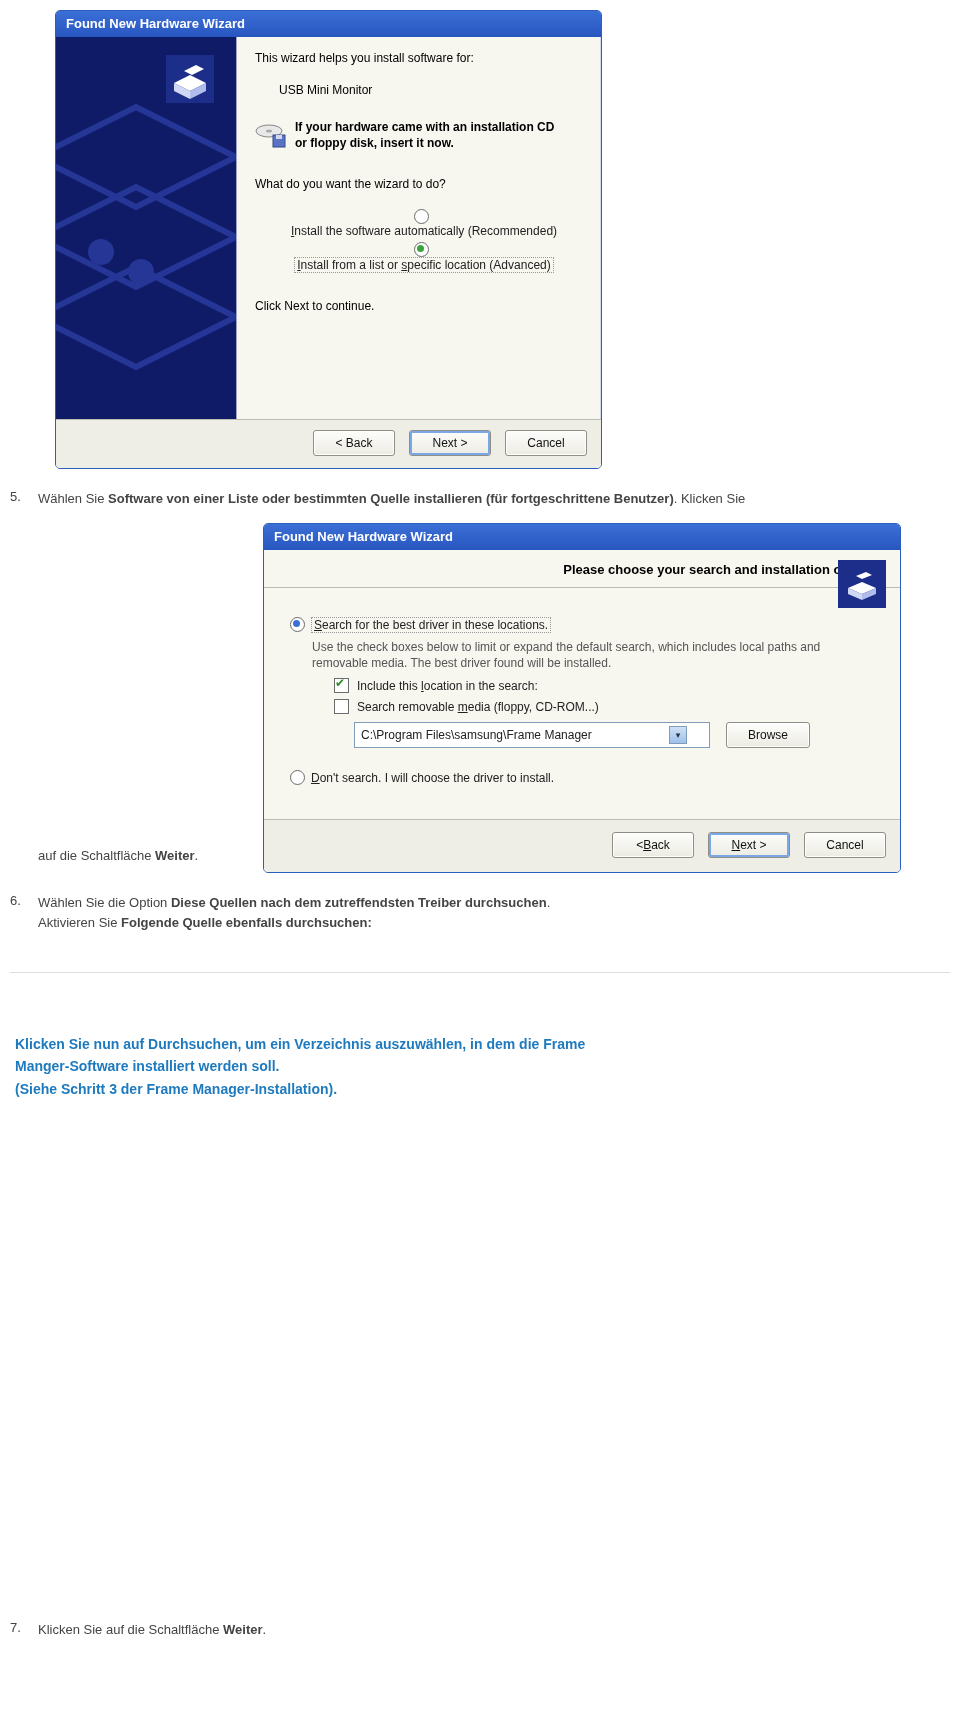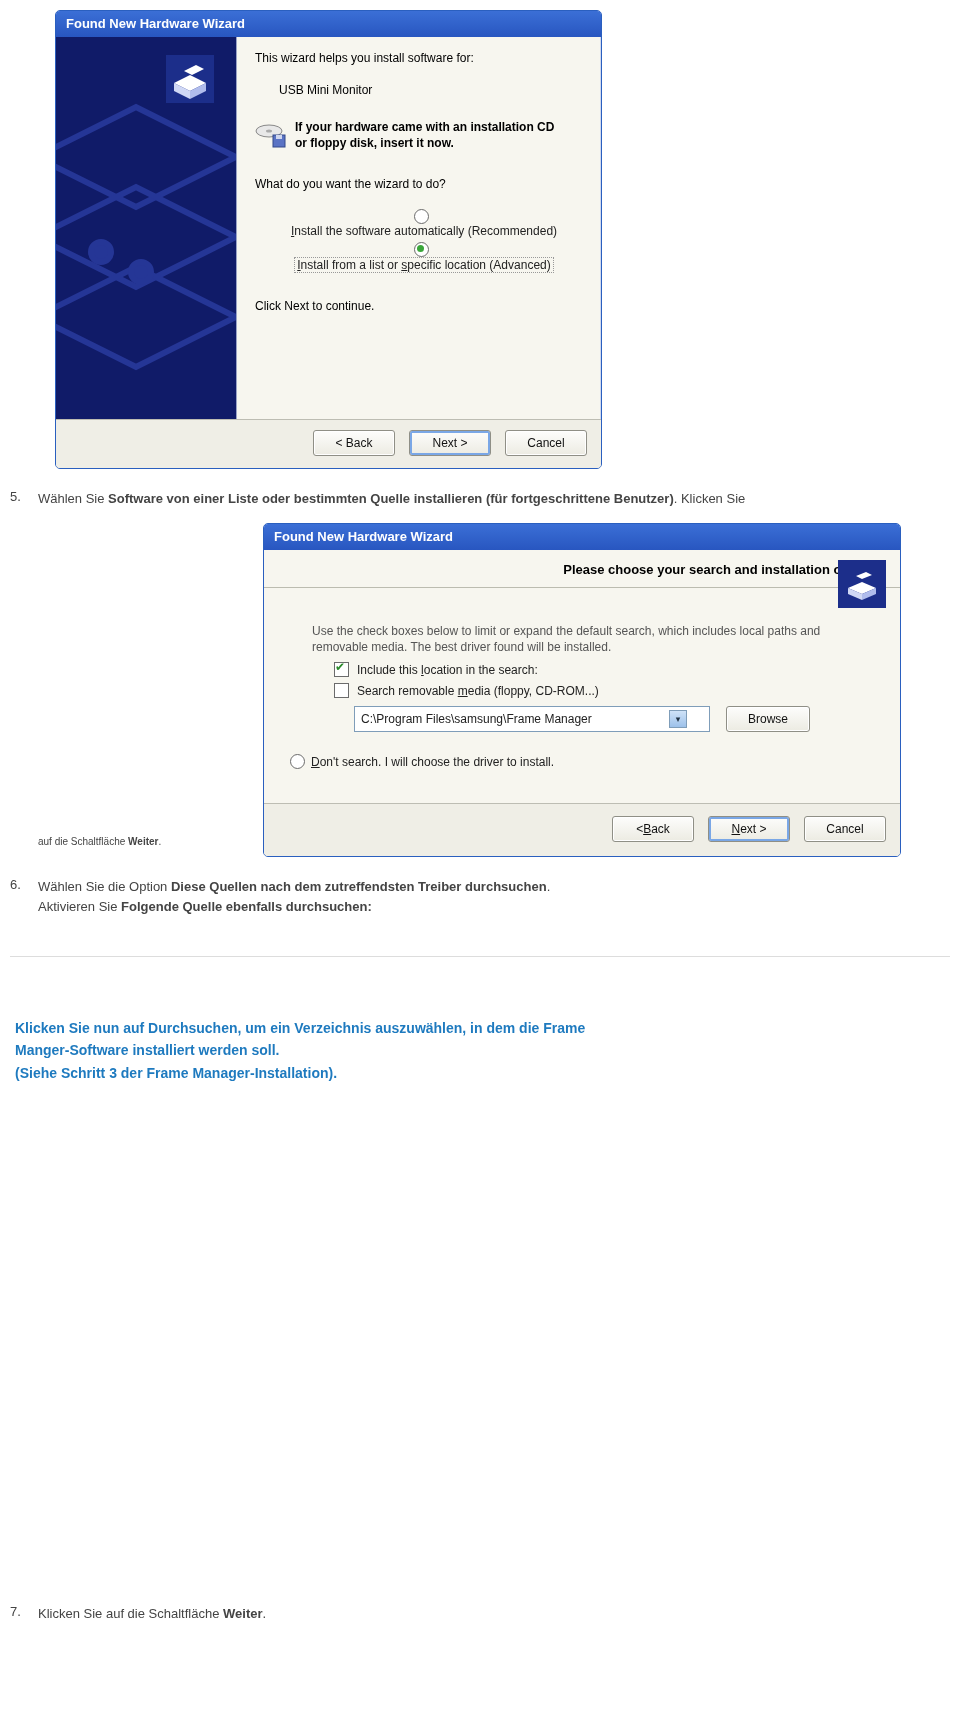--- a/index.html
+++ b/index.html
@@ -86,21 +86,21 @@
     display: inline-flex;
     align-items: center;
     justify-content: center;
     color: #111;
     box-shadow: 0 0 0 1px #fff inset;
   }
   .winbtn.default { box-shadow: 0 0 0 2px #7aa7e6 inset, 0 0 0 1px #fff inset; }
 
   
   .dialog2-wrap { display: flex; align-items: flex-end; }
-  .schaltflaeche-note { width: 225px; padding-left: 38px; color: #444; font-size: 10px; margin-bottom: 10px; }
+  .schaltflaeche-note { width: 225px; padding-left: 38px; color: #444; font-size: 13px; margin-bottom: 10px; }
   .dialog2 {
     width: 636px;
     border: 1px solid #2a5fbf;
     border-radius: 5px;
     background: #f7f6ef;
     margin-top: 14px;
   }
   .d2-head {
     padding: 12px 16px 10px 16px;
     position: relative;
@@ -239,20 +239,24 @@
             <path d="M6 24 L20 18 L34 24 L20 30 Z" fill="#fff"></path>
             <path d="M6 24 L6 30 L20 36 L20 30 Z" fill="#d0d8f5"></path>
             <path d="M34 24 L34 30 L20 36 L20 30 Z" fill="#b0bcec"></path>
             <path d="M14 12 L24 8 L30 11 L20 15 Z" fill="#fff"></path>
           </svg>
         </div>
       </div>
       <div class="d2-sepline"></div>
       <div class="d2-body">
         <div class="d2-radio-block">
+          <div class="d2-label">
+            <span class="radio selblue"></span>
+            <span class="dotted-focus"><span class="u">S</span><span>earch for the best driver in these locations.</span></span>
+          </div>
           <div class="d2-desc">Use the check boxes below to limit or expand the default search, which includes local paths and removable media. The best driver found will be installed.</div>
           <div class="d2-check-row">
             <span class="chk on"></span>
             <span><span>Include this </span><span class="u">l</span><span>ocation in the search:</span></span>
           </div>
           <div class="d2-check-row">
             <span class="chk"></span>
             <span><span>Search removable </span><span class="u">m</span><span>edia (floppy, CD-ROM...)</span></span>
           </div>
           <div class="path-row">

